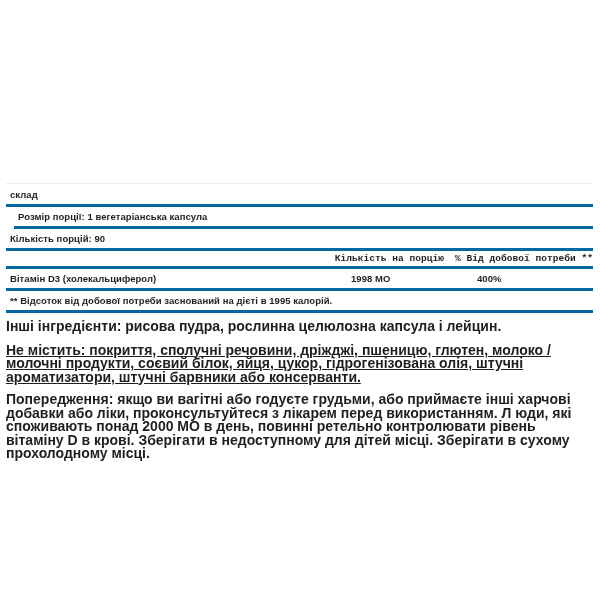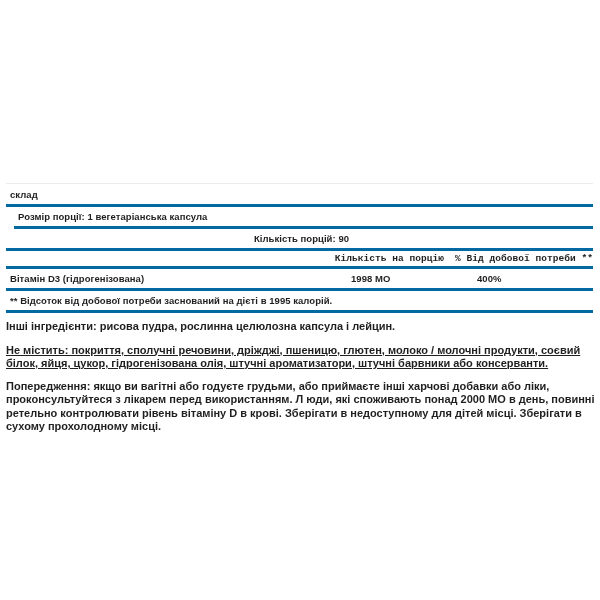--- a/index.html
+++ b/index.html
@@ -15,30 +15,30 @@
     }
     .row {
       display: flex; align-items: center;
       border-bottom: 3px solid #0369a1;
       font-size: 9.5px; font-weight: 600; letter-spacing: 0.05px;
       box-sizing: border-box;
     }
     .row .cell { padding-left: 4px; white-space: nowrap; }
     .r-title { height: 23px; }
     .r-size { height: 22px; margin-left: 8px; }
-    .r-count { height: 22px; justify-content: center; }
+    .r-count { height: 22px; }
     .r-header { height: 18px; font-family: Liberation Mono, monospace; }
     .r-item { height: 22px; }
     .r-note { height: 22px; }
     .c-name { width: 335px; }
     .c-amount { width: 122px; padding-left: 6px !important; }
     .c-dv { flex: 1; }
     .paragraphs {
       position: absolute; left: 6px; top: 320px; width: 590px;
-      font-size: 11px; font-weight: 600; line-height: 13.5px; color: #1f1f1f;
+      font-size: 14px; font-weight: 600; line-height: 13.5px; color: #1f1f1f;
     }
     .paragraphs p { margin: 0 0 10px 0; }
     .paragraphs p.p2 { margin-bottom: 9px; text-decoration: underline; }
   </style>
 </head>
 <body>
 
 <div class="facts">
   <div class="row r-title">
     <span class="cell">склад</span>
@@ -48,21 +48,21 @@
   </div>
   <div class="row r-count">
     <span class="cell">Кількість порцій: 90</span>
   </div>
   <div class="row r-header">
     <span class="cell c-name"></span>
     <span class="cell c-amount">Кількість на порцію</span>
     <span class="cell c-dv">% Від добової потреби **</span>
   </div>
   <div class="row r-item">
-    <span class="cell c-name">Вітамін D3 (гідрогенізована)</span>
+    <span class="cell c-name">Вітамін D3 (холекальциферол)</span>
     <span class="cell c-amount">1998 МО</span>
     <span class="cell c-dv">400%</span>
   </div>
   <div class="row r-note">
     <span class="cell">** Відсоток від добової потреби заснований на дієті в 1995 калорій.</span>
   </div>
 </div>
 
 <div class="paragraphs">
   <p class="p1">Інші інгредієнти: рисова пудра, рослинна целюлозна капсула і лейцин.</p>

